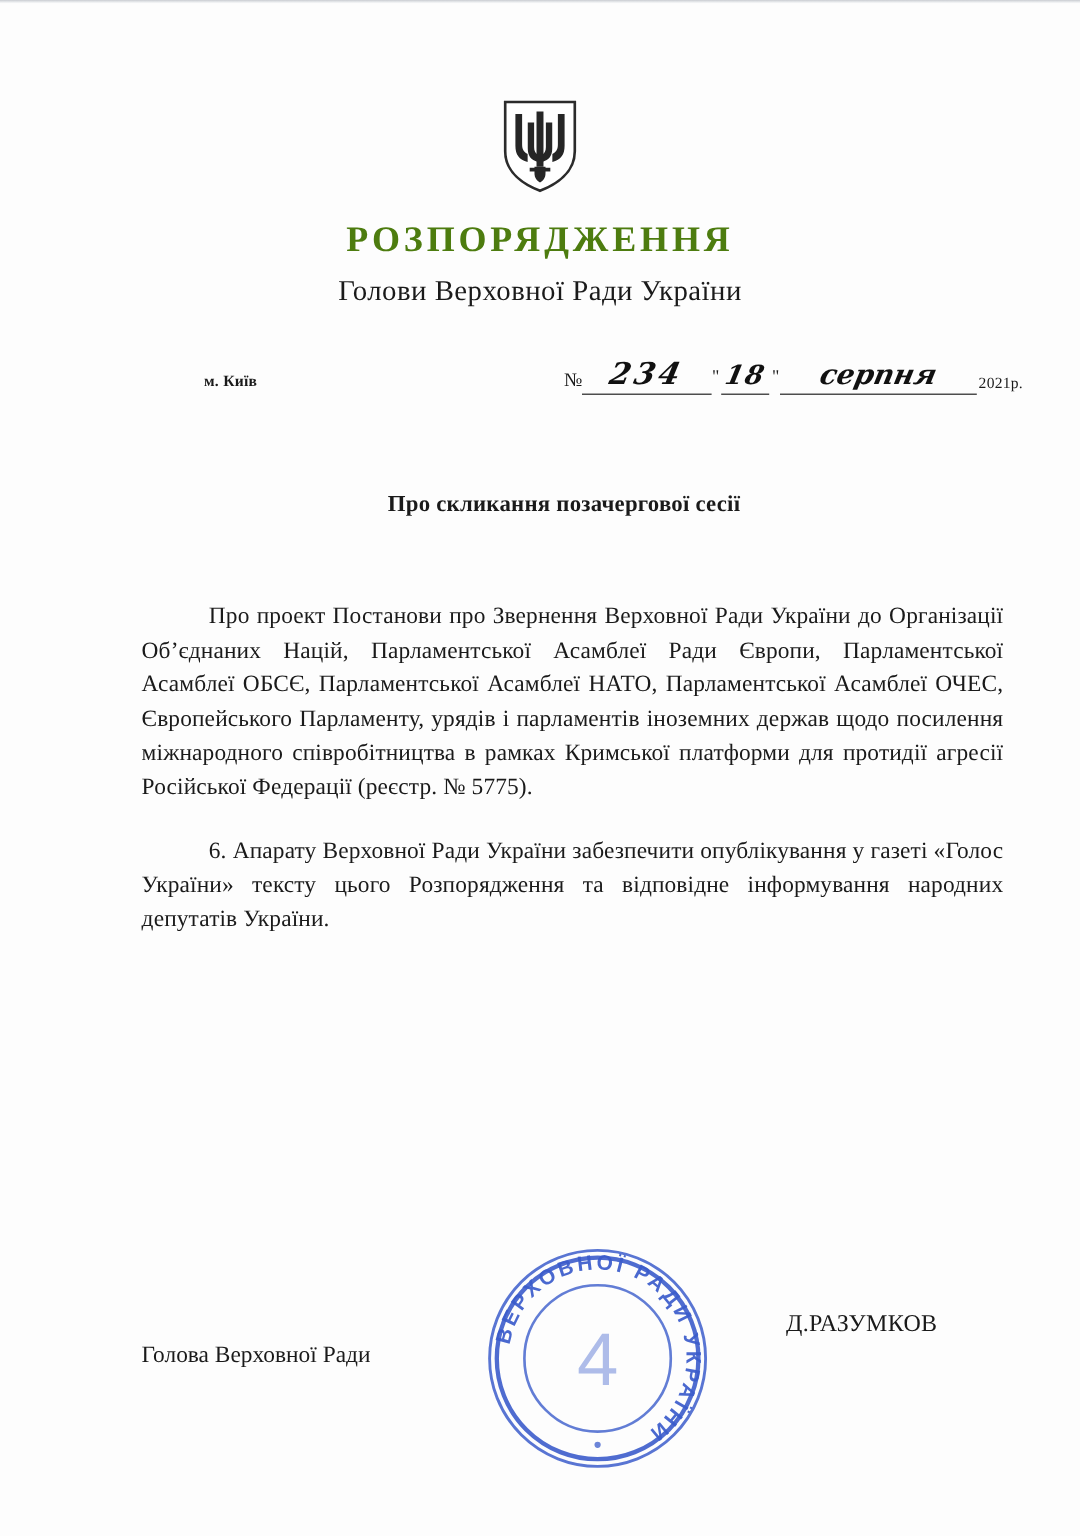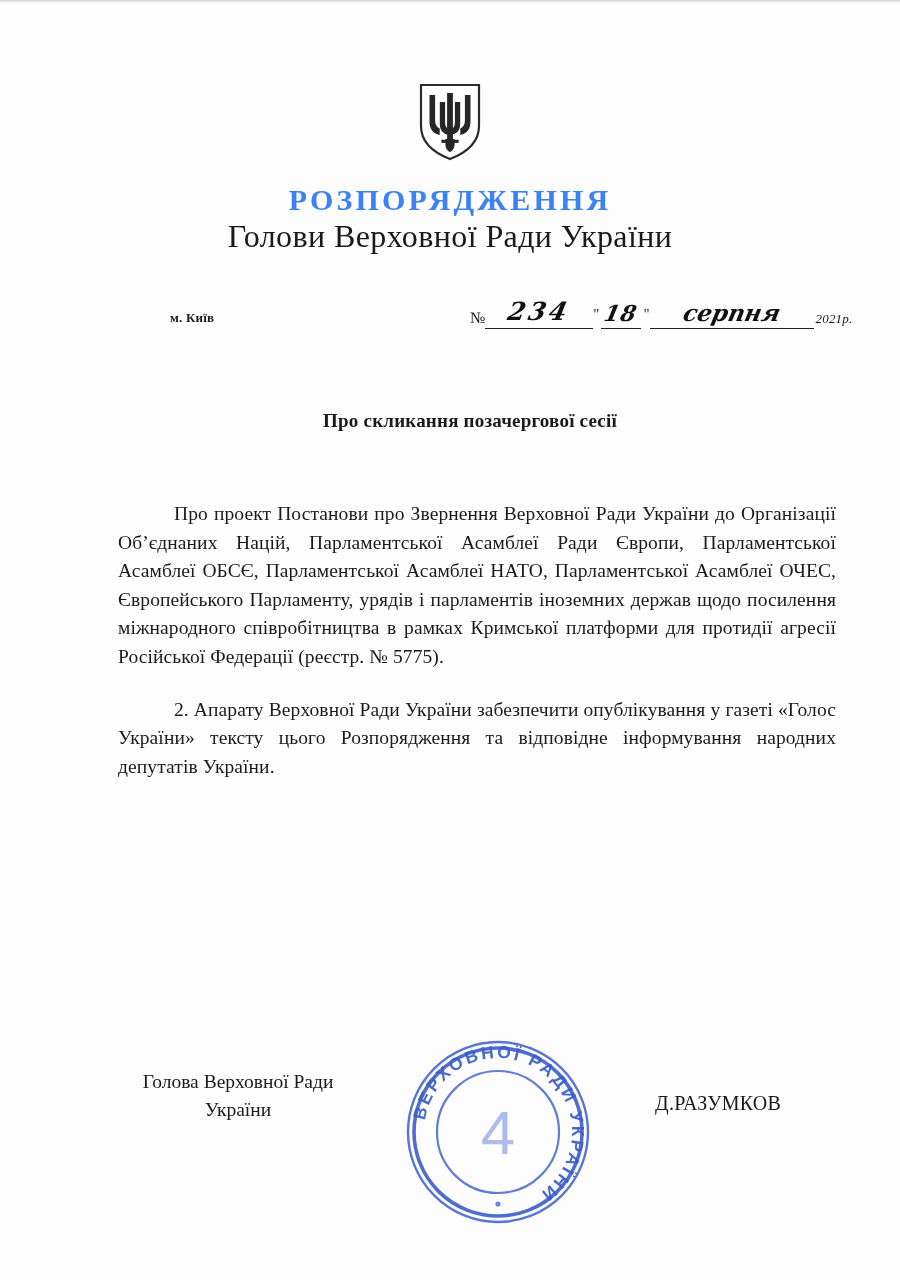--- a/index.html
+++ b/index.html
@@ -42,29 +42,29 @@
   
   .doc-title {
     position: absolute;
     top: 183px;
     left: 0;
     width: 100%;
     text-align: center;
     font-size: 30px;
     font-weight: bold;
     letter-spacing: 3.2px;
-    color: #3b82f6;
+    color: #4d7c0f;
   }
   .doc-subtitle {
     position: absolute;
-    top: 218px;
-    left: 0;
-    width: 100%;
-    text-align: center;
-    font-size: 32px;
+    top: 230px;
+    left: 0;
+    width: 100%;
+    text-align: center;
+    font-size: 24px;
     letter-spacing: 0.4px;
     color: #1a1a1a;
   }
 
   
   .meta-row {
     position: absolute;
     top: 300px;
     left: 60px;
     right: 40px;
@@ -107,21 +107,21 @@
     left: 0;
     width: 100%;
     text-align: center;
     letter-spacing: 1px;
     transform: skewX(-12deg);
   }
   .hand-num { font-size: 25px; letter-spacing: 3px; }
   .hand-day { font-size: 22px; }
   .hand-month { font-size: 23px; letter-spacing: 0px; }
   .quote { font-size: 15px; padding-bottom: 6px; }
-  .year { font-size: 13px; padding-bottom: 2px; padding-left: 2px; letter-spacing: 0.2px; font-style: italic;}
+  .year { font-size: 13px; padding-bottom: 2px; padding-left: 2px; letter-spacing: 0.2px;}
 
   
   .subject {
     position: absolute;
     top: 408px;
     left: 0;
     width: 100%;
     text-align: center;
     font-size: 19px;
     font-weight: bold;
@@ -142,24 +142,24 @@
     text-indent: 56px;
     font-size: 19.5px;
     line-height: 28.6px;
     margin: 0 0 24px 0;
     letter-spacing: 0.1px;
   }
 
   
   .sign-left {
     position: absolute;
-    top: 1068px;
+    top: 1116px;
     left: 118px;
     width: 240px;
-    text-align: center;
+    text-align: left;
     font-size: 19.5px;
     line-height: 28px;
   }
   .sign-right {
     position: absolute;
     top: 1092px;
     left: 655px;
     font-size: 20px;
     letter-spacing: 0.3px;
   }
@@ -223,26 +223,25 @@
       <span class="year">2021р.</span>
     </div>
   </div>
 
   <div class="subject">
     <div>Про скликання позачергової сесії</div>
   </div>
 
   <div class="body-block">
     <p class="para">Про проект Постанови про Звернення Верховної Ради України до Організації Об’єднаних Націй, Парламентської Асамблеї Ради Європи, Парламентської Асамблеї ОБСЄ, Парламентської Асамблеї НАТО, Парламентської Асамблеї ОЧЕС, Європейського Парламенту, урядів і парламентів іноземних держав щодо посилення міжнародного співробітництва в рамках Кримської платформи для протидії агресії Російської Федерації (реєстр. № 5775).</p>
-    <p class="para">2. Апарату Верховної Ради України забезпечити опублікування у газеті «Голос України» тексту цього Розпорядження та відповідне інформування народних депутатів України.</p>
+    <p class="para">6. Апарату Верховної Ради України забезпечити опублікування у газеті «Голос України» тексту цього Розпорядження та відповідне інформування народних депутатів України.</p>
   </div>
 
   <div class="sign-left">
     <div>Голова Верховної Ради</div>
-    <div>України</div>
   </div>
   <div class="sign-right">Д.РАЗУМКОВ</div>
 
   <div class="stamp">
     <svg viewBox="0 0 200 200" width="200" height="200">
       <defs>
         <path id="sealArc" d="M100,100 m-74,0 a74,74 0 1,1 148,0 a74,74 0 1,1 -148,0"></path>
       </defs>
       <circle cx="100" cy="100" r="90" fill="none" stroke="#2b4fc7" stroke-width="2.4" opacity="0.85"></circle>
       <circle cx="100" cy="100" r="84" fill="none" stroke="#2b4fc7" stroke-width="3.6" opacity="0.9"></circle>

